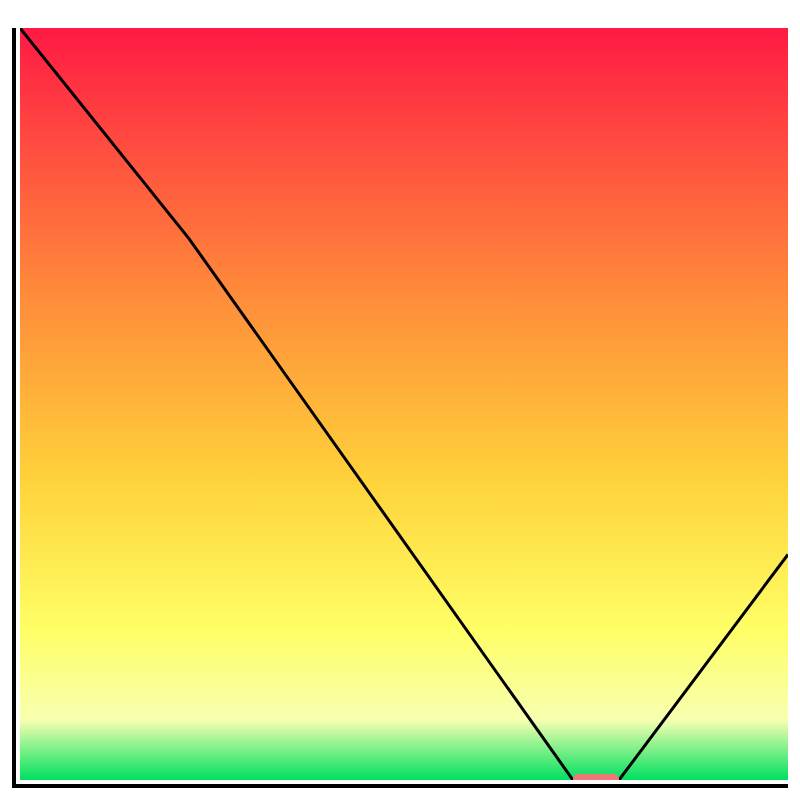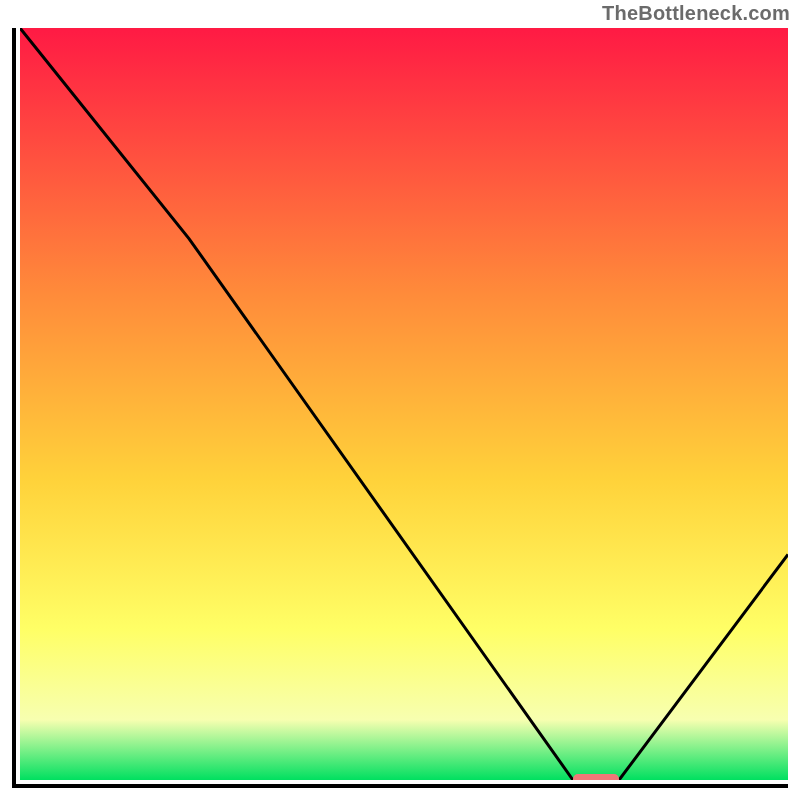--- a/index.html
+++ b/index.html
@@ -62,21 +62,20 @@
     height: 10px;
     border-radius: 5px;
     background: #f07878;
   }
 </style>
 </head>
 <body>
 
 <div class="container">
 
-  <div class="attribution">TheBottleneck.com</div>
 
   <div class="frame">
     <div class="plot-area">
 
       <div class="gradient-bg" id="gradient-bg" style="background: linear-gradient(rgb(255, 26, 68) 0%, rgb(255, 138, 58) 35%, rgb(255, 210, 58) 60%, rgb(255, 255, 102) 80%, rgb(247, 255, 176) 92%, rgb(0, 224, 96) 100%);"></div>
 
       <svg class="curve" viewBox="0 0 100 100" preserveAspectRatio="none">
         <path id="curve-path" fill="none" stroke-width="0.4" vector-effect="non-scaling-stroke" d="M 0.00 0.00 L 22.00 28.00 L 72.00 100.00 L 78.00 100.00 L 100.00 70.00" stroke="#000000" style="stroke-width: 3px;"></path>
       </svg>
 

